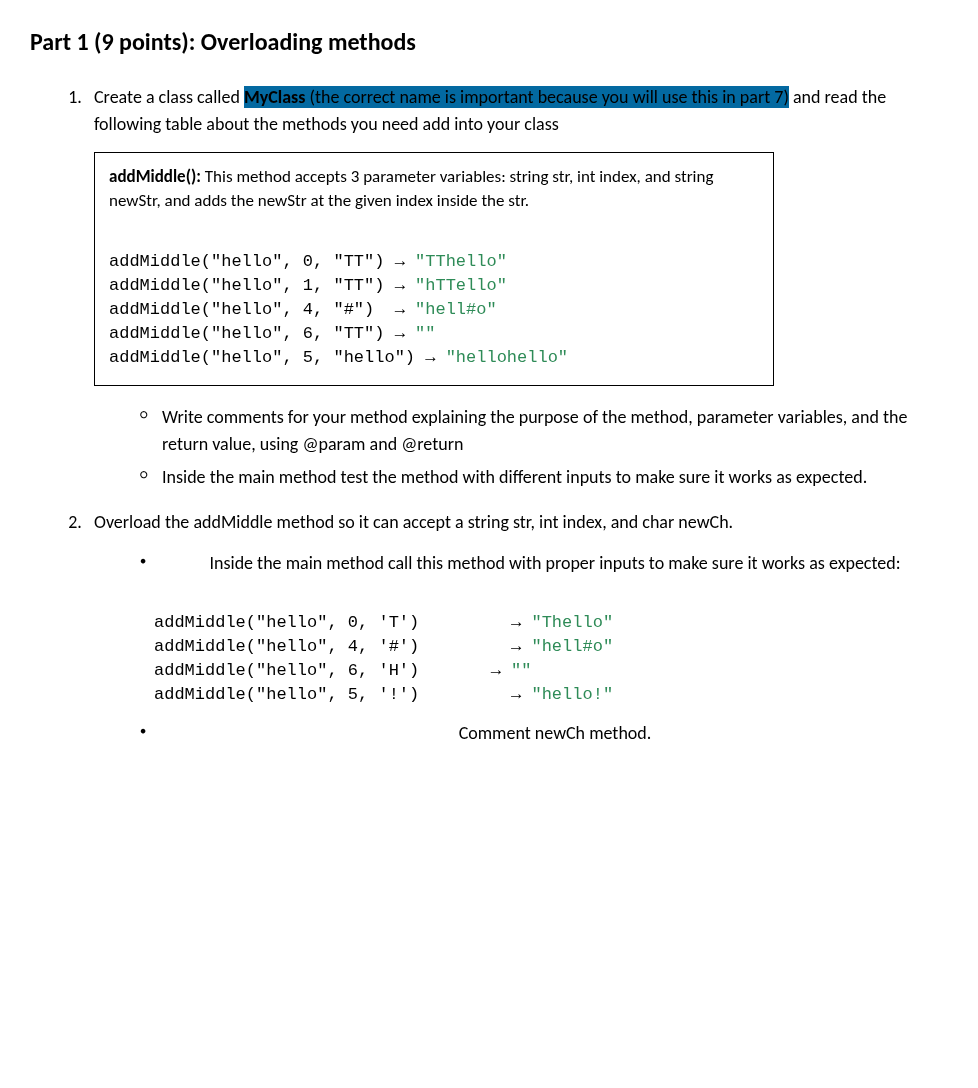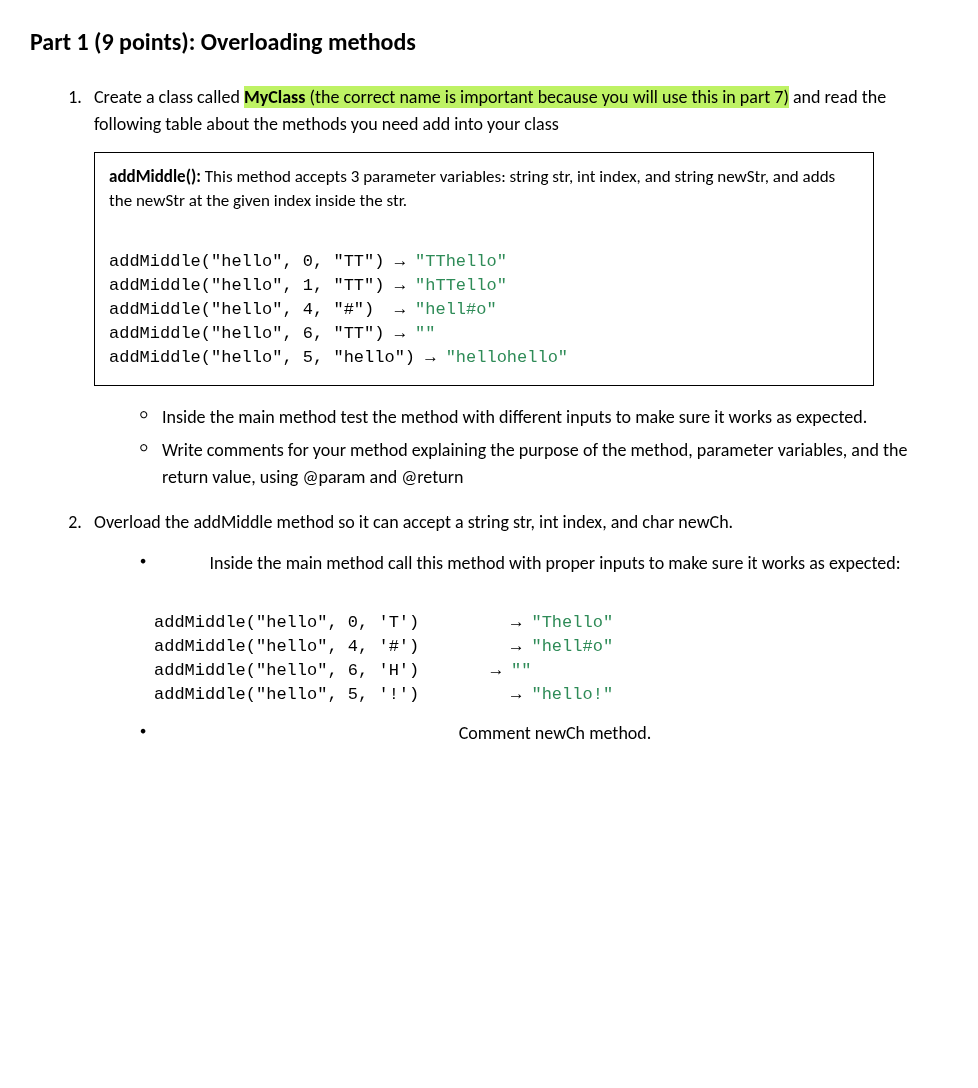--- a/index.html
+++ b/index.html
@@ -28,27 +28,27 @@
     margin-bottom: 18px;
   }
   ol.main-list > li::marker {
     font-size: 18px;
   }
   .para {
     margin: 0 0 14px 0;
   }
   .bold { font-weight: 700; }
   .hl {
-    background: #bef264;
+    background: #0369a1;
   }
   .box {
     border: 1.5px solid #000;
     padding: 12px 14px 16px 14px;
     margin: 8px 0 18px 0;
-    width: 780px;
+    width: 680px;
     max-width: 100%;
   }
   .box-desc {
     font-size: 17px;
     line-height: 1.4;
     margin-bottom: 14px;
   }
   .code {
     font-family: Consolas, "Courier New", monospace;
     font-size: 17px;
@@ -113,22 +113,22 @@
       </div>
       <div class="code">
 <span><span>addMiddle("hello", 0, "TT") → </span><span class="str">"TThello"</span></span>
 <span><span>addMiddle("hello", 1, "TT") → </span><span class="str">"hTTello"</span></span>
 <span><span>addMiddle("hello", 4, "#")  → </span><span class="str">"hell#o"</span></span>
 <span><span>addMiddle("hello", 6, "TT") → </span><span class="str">""</span></span>
 <span><span>addMiddle("hello", 5, "hello") → </span><span class="str">"hellohello"</span></span></div>
     </div>
 
     <ul class="circle">
+      <li>Write comments for your method explaining the purpose of the method, parameter variables, and the return value, using @param and @return</li>
       <li>Inside the main method test the method with different inputs to make sure it works as expected.</li>
-      <li>Write comments for your method explaining the purpose of the method, parameter variables, and the return value, using @param and @return</li>
     </ul>
   </li>
 
   <li>
     <p class="para">Overload the addMiddle method so it can accept a string str, int index, and char newCh.</p>
 
     <ul class="disc">
       <li>Inside the main method call this method with proper inputs to make sure it works as expected:</li>
     </ul>
 

